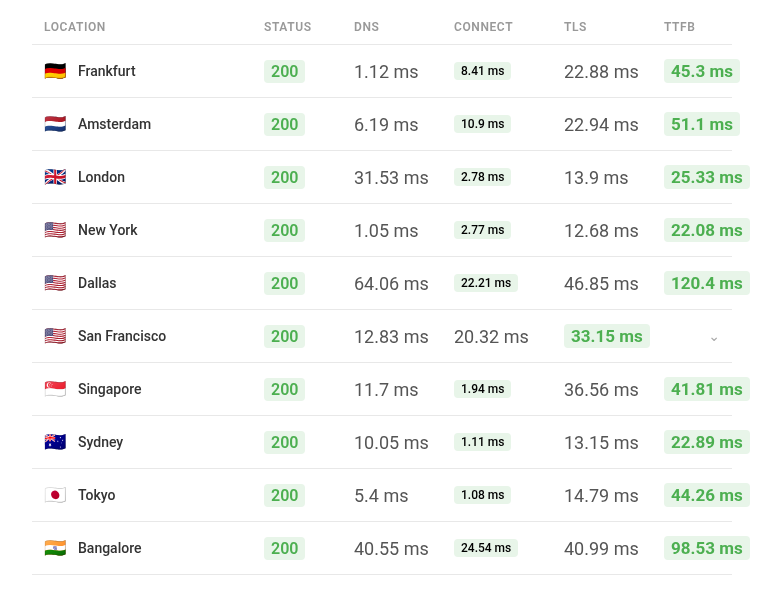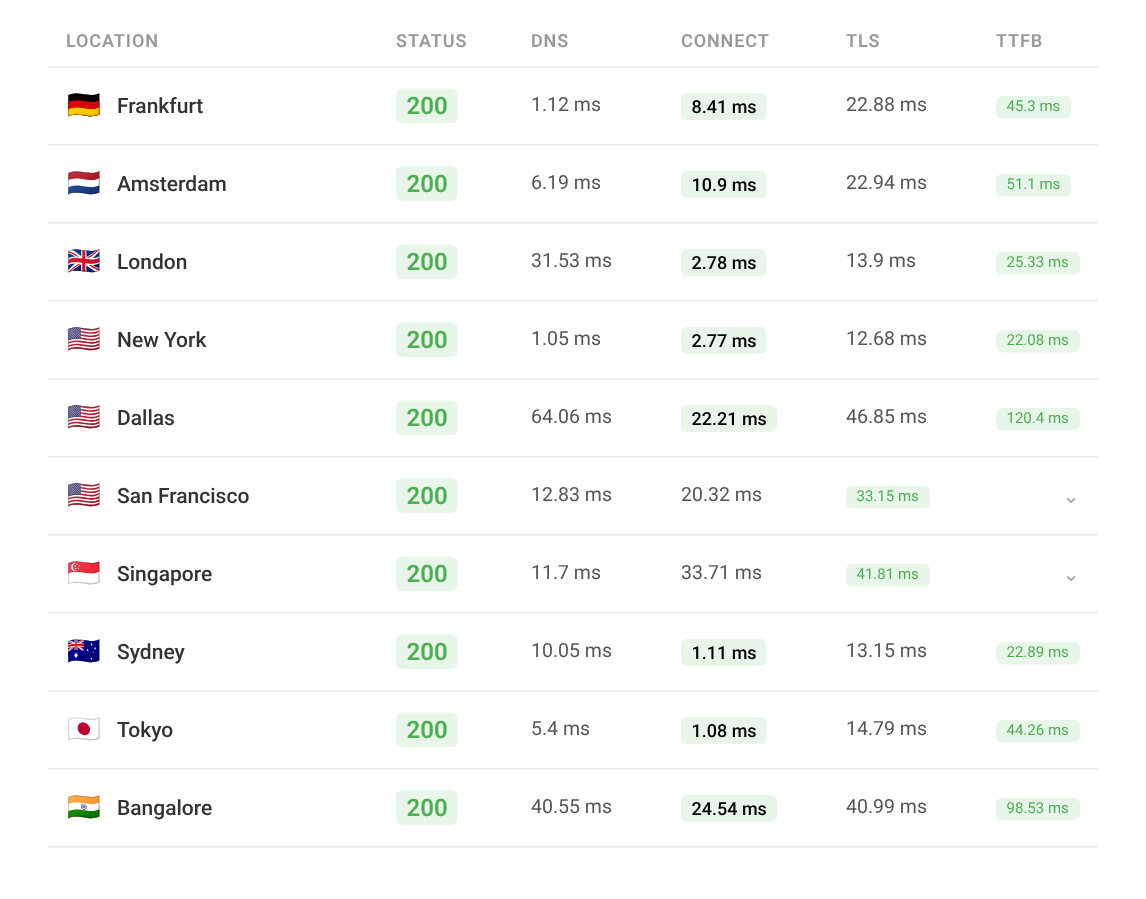--- a/index.html
+++ b/index.html
@@ -64,26 +64,26 @@
       padding: 2px 7px;
       font-size: 12px;
       font-weight: 500;
     }
     .ttfb-badge {
       display: inline-block;
       background: #e8f5e9;
       color: #4caf50;
       border-radius: 4px;
       padding: 2px 7px;
-      font-size: 10px;
-      font-weight: 400;
+      font-size: 17px;
+      font-weight: 700;
     }
     .dns-value, .tls-value {
       color: #555;
-      font-size: 13px;
+      font-size: 18px;
     }
     .chevron {
       color: #aaa;
       font-size: 14px;
       cursor: pointer;
       text-align: center;
     }
   </style>
 </head>
 <body>
@@ -206,21 +206,24 @@
   </div>
       <div class="table-row">
     <div class="location-cell">
       <span class="flag">🇸🇬</span>
       <span>Singapore</span>
     </div>
     <div>
       <span class="status-badge">200</span>
     </div>
     <div class="dns-value">11.7 ms</div>
-    <div class="tls-value">33.71 ms</div>
+    <div>
+      <span class="connect-badge">1.94 ms</span>
+    </div>
+    <div class="tls-value">36.56 ms</div>
     <div>
       <span class="ttfb-badge">41.81 ms</span>
     </div>
     <div class="chevron">⌄</div>
   </div>
       <div class="table-row">
     <div class="location-cell">
       <span class="flag">🇦🇺</span>
       <span>Sydney</span>
     </div>

